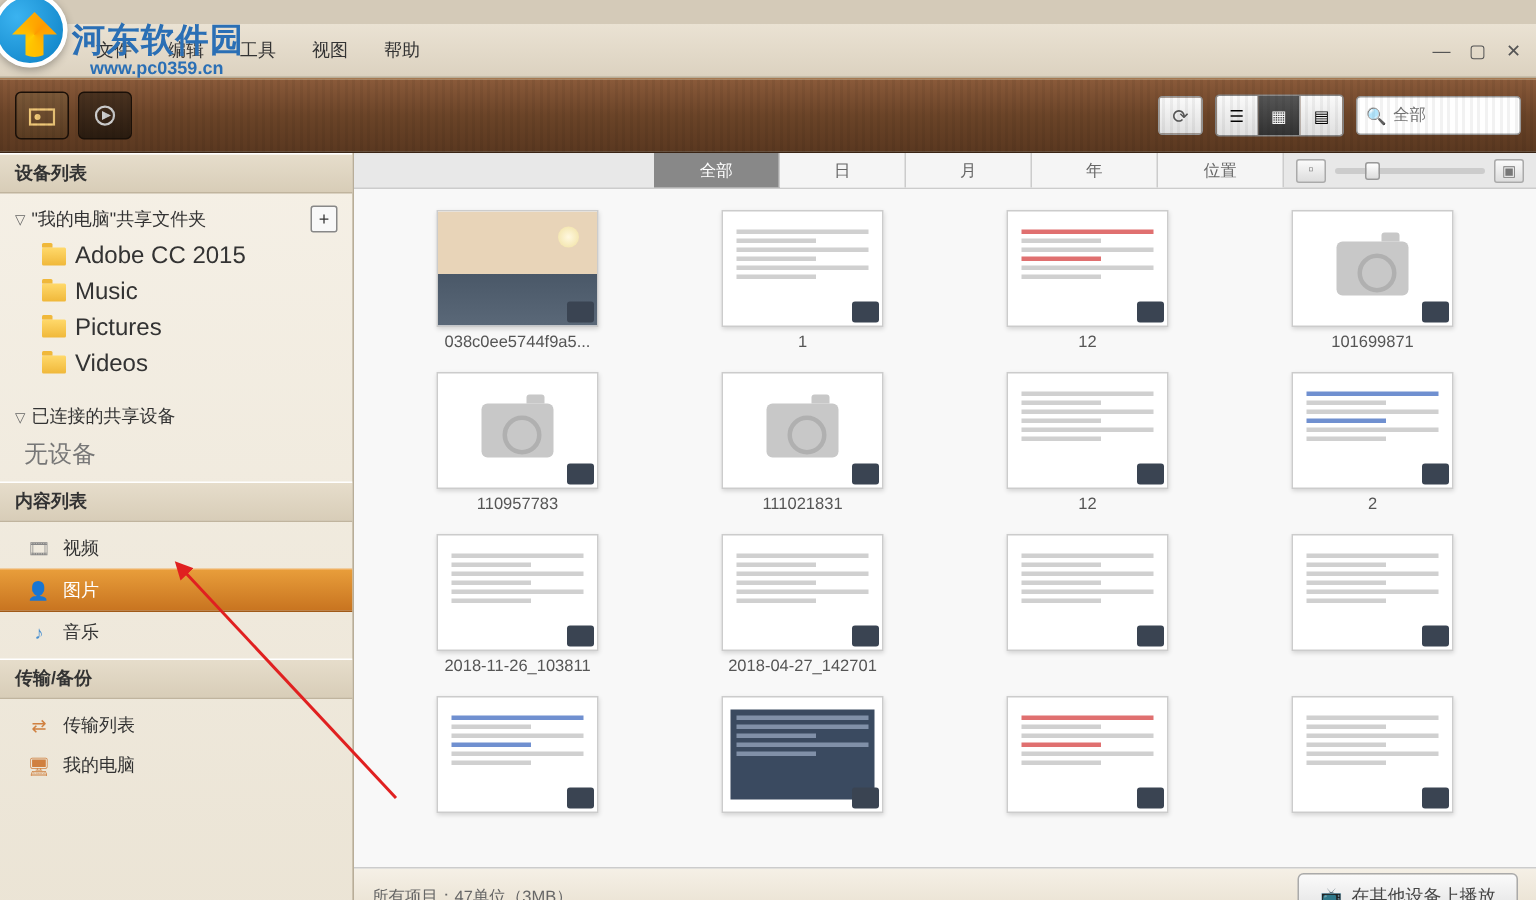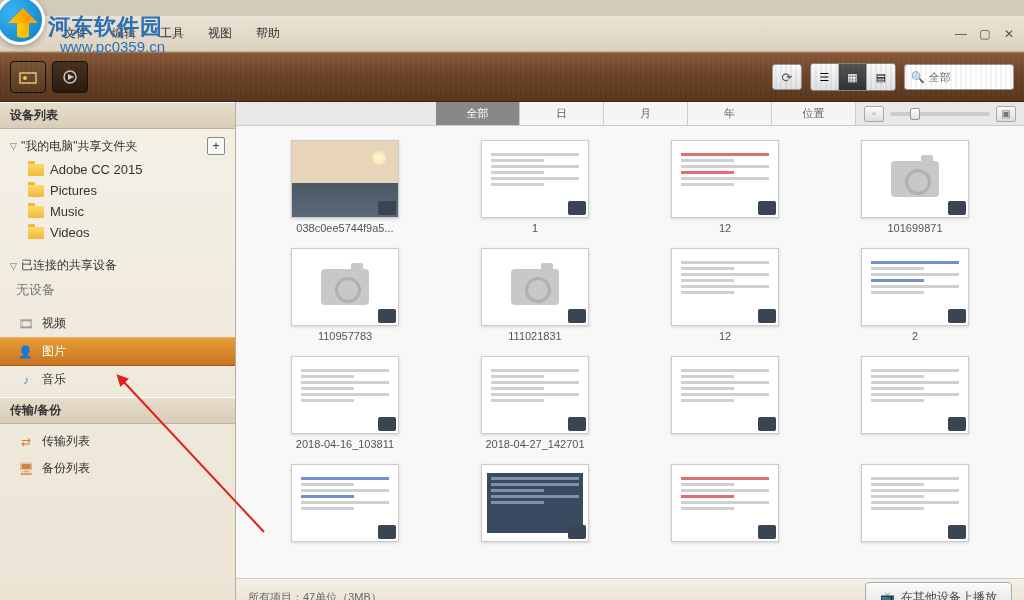--- a/index.html
+++ b/index.html
@@ -4,21 +4,21 @@
 <style>
 * { margin: 0; padding: 0; box-sizing: border-box; font-family: "Microsoft YaHei", Arial, sans-serif; }
 body { width: 1024px; height: 600px; background: #d4cab8; overflow: hidden; position: relative; }
 
 
 .titlebar { height: 36px; background: linear-gradient(#eae2d3, #dcd2c0); display: flex; align-items: center; padding: 0 8px; border-bottom: 1px solid #b8ad98; margin-top: 16px; }
 .app-icon { width: 60px; height: 60px; position: absolute; top: -5px; left: -5px; z-index: 10; }
 .app-icon-circle { width: 50px; height: 50px; border-radius: 50%; background: radial-gradient(circle at 30% 30%, #3bb3f0, #0a7fc4); position: relative; border: 3px solid #fff; box-shadow: 0 2px 6px rgba(0,0,0,0.3); }
 .app-icon-arrow { position: absolute; width: 30px; height: 30px; top: 10px; left: 10px; background: conic-gradient(from 45deg, #ff9a00, #ffcc00, #ff9a00); border-radius: 50%; clip-path: polygon(50% 0, 100% 50%, 70% 50%, 70% 100%, 30% 100%, 30% 50%, 0 50%); }
 .watermark { position: absolute; top: 12px; left: 48px; font-size: 22px; font-weight: bold; color: #2a6fb5; z-index: 9; letter-spacing: 1px; }
-.watermark-sub { position: absolute; top: 38px; left: 60px; font-size: 15px; color: #2a6fb5; z-index: 9; }
+.watermark-sub { position: absolute; top: 38px; left: 60px; font-size: 12px; color: #2a6fb5; z-index: 9; font-weight: bold; }
 .menu { display: flex; gap: 24px; margin-left: 56px; }
 .menu-item { font-size: 12px; color: #333; cursor: pointer; }
 .window-controls { margin-left: auto; display: flex; gap: 10px; }
 .wc { width: 14px; height: 14px; display: flex; align-items: center; justify-content: center; font-size: 12px; color: #555; cursor: pointer; }
 
 
 .toolbar { height: 50px; background: linear-gradient(#8a5a3a, #6b4428 50%, #5a3820); border-top: 1px solid #a47850; border-bottom: 1px solid #3a2414; display: flex; align-items: center; padding: 0 10px; position: relative; }
 .toolbar::before { content:''; position: absolute; inset:0; background: repeating-linear-gradient(90deg, rgba(0,0,0,0.05) 0 2px, transparent 2px 5px); pointer-events:none; }
 .tb-left { display: flex; gap: 6px; }
 .tb-btn { width: 36px; height: 32px; background: linear-gradient(#4a3220, #2a1c10); border: 1px solid #1a1008; border-radius: 4px; display: flex; align-items: center; justify-content: center; color: #ddd; cursor: pointer; }
@@ -35,21 +35,21 @@
 
 .main { display: flex; height: calc(600px - 36px - 50px); }
 .sidebar { width: 236px; background: linear-gradient(#f5f0e6, #ebe4d5); border-right: 1px solid #b8ad98; display: flex; flex-direction: column; overflow-y: auto; }
 .content { flex: 1; background: #f8f8f8; display: flex; flex-direction: column; position: relative; }
 
 
 .sb-header { background: linear-gradient(#e6ddcb, #d8cdb8); border-bottom: 1px solid #c0b49e; border-top: 1px solid #fff; padding: 4px 10px; font-size: 12px; font-weight: bold; color: #333; display: flex; align-items: center; justify-content: space-between; }
 .sb-body { padding: 4px 0; }
 .sb-group { padding: 4px 10px; font-size: 12px; color: #333; display: flex; align-items: center; gap: 4px; }
 .sb-add { width: 18px; height: 18px; border: 1px solid #888; background: #f8f8f8; display: flex; align-items: center; justify-content: center; font-size: 12px; cursor: pointer; border-radius: 2px; }
-.folder-item { padding: 3px 10px 3px 28px; font-size: 13px; color: #333; display: flex; align-items: center; gap: 6px; cursor: pointer; }
+.folder-item { padding: 3px 10px 3px 28px; font-size: 16px; color: #333; display: flex; align-items: center; gap: 6px; cursor: pointer; }
 .folder-icon { width: 16px; height: 12px; background: linear-gradient(#ffd96b, #f0b83a); border-radius: 1px; position: relative; }
 .folder-icon::before { content:''; position: absolute; top:-3px; left:0; width:7px; height:3px; background:#f0b83a; border-radius:1px 1px 0 0; }
 .content-item { padding: 5px 10px 5px 18px; font-size: 12px; color: #333; display: flex; align-items: center; gap: 8px; cursor: pointer; }
 .content-item.active { background: linear-gradient(#e89d3a, #c87420); color: #fff; border-top: 1px solid #f0b060; border-bottom: 1px solid #a05a18; }
 .ci-icon { width: 16px; height: 16px; display: inline-flex; align-items: center; justify-content: center; font-size: 12px; }
 
 
 .tabs { height: 24px; background: #e8e8e8; border-bottom: 1px solid #ccc; display: flex; align-items: stretch; padding-left: 200px; }
 .tab { width: 84px; display: flex; align-items: center; justify-content: center; font-size: 11px; color: #666; border-right: 1px solid #ccc; cursor: pointer; background: #f5f5f5; }
 .tab.active { background: #888; color: #fff; }
@@ -151,36 +151,39 @@
         <span>"我的电脑"共享文件夹</span>
         <span class="sb-add" style="margin-left:auto">+</span>
       </div>
       <div id="folders">
           <div class="folder-item">
             <span class="folder-icon"></span>
             <span>Adobe CC 2015</span>
           </div>
           <div class="folder-item">
             <span class="folder-icon"></span>
-            <span>Pictures</span>
+            <span>Music</span>
           </div>
           <div class="folder-item">
             <span class="folder-icon"></span>
-            <span>Music</span>
+            <span>Pictures</span>
           </div>
           <div class="folder-item">
             <span class="folder-icon"></span>
             <span>Videos</span>
           </div>
         </div>
       <div class="sb-group" style="margin-top:10px">
         <span class="triangle">▽</span>
         <span>已连接的共享设备</span>
       </div>
       <div class="folder-item" style="padding-left:16px;color:#777">无设备</div>
+    </div>
+    <div class="sb-header">
+      <span>内容列表</span>
     </div>
     <div class="sb-body" id="content-items">
         <div class="content-item">
           <span class="ci-icon" style="color:#888">🎞</span>
           <span>视频</span>
         </div>
         <div class="content-item active">
           <span class="ci-icon" style="color:#fff">👤</span>
           <span>图片</span>
         </div>
@@ -192,21 +195,21 @@
     <div class="sb-header">
       <span>传输/备份</span>
     </div>
     <div class="sb-body" id="transfer-items">
         <div class="content-item">
           <span class="ci-icon" style="color:#d08040">⇄</span>
           <span>传输列表</span>
         </div>
         <div class="content-item">
           <span class="ci-icon" style="color:#d08040">🖥</span>
-          <span>备份列表</span>
+          <span>我的电脑</span>
         </div>
       </div>
   </div>
 
   <div class="content">
     <div class="tabs">
       <div class="tab active">全部</div>
       <div class="tab">日</div>
       <div class="tab">月</div>
       <div class="tab">年</div>
@@ -309,21 +312,21 @@
             <div class="doc-lines">
               <div class="doc-line "></div>
               <div class="doc-line short"></div>
               <div class="doc-line"></div>
               <div class="doc-line  short"></div>
               <div class="doc-line"></div>
               <div class="doc-line short"></div>
             </div>
             <div class="thumb-badge"></div>
           </div>
-          <div class="thumb-label">2018-04-16_103811</div>
+          <div class="thumb-label">2018-11-26_103811</div>
         </div>
         <div class="thumb">
           <div class="thumb-img">
             <div class="doc-lines">
               <div class="doc-line "></div>
               <div class="doc-line short"></div>
               <div class="doc-line"></div>
               <div class="doc-line  short"></div>
               <div class="doc-line"></div>
               <div class="doc-line short"></div>

